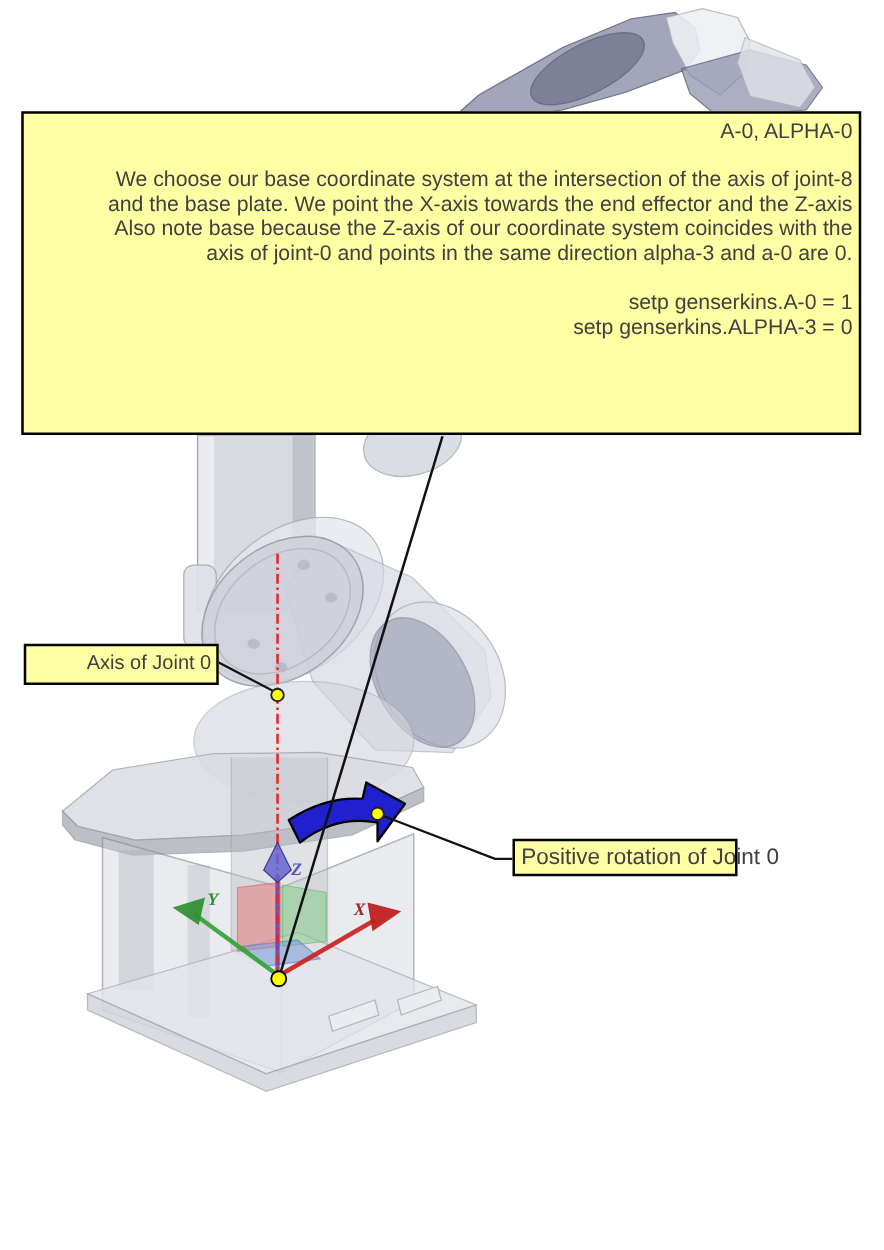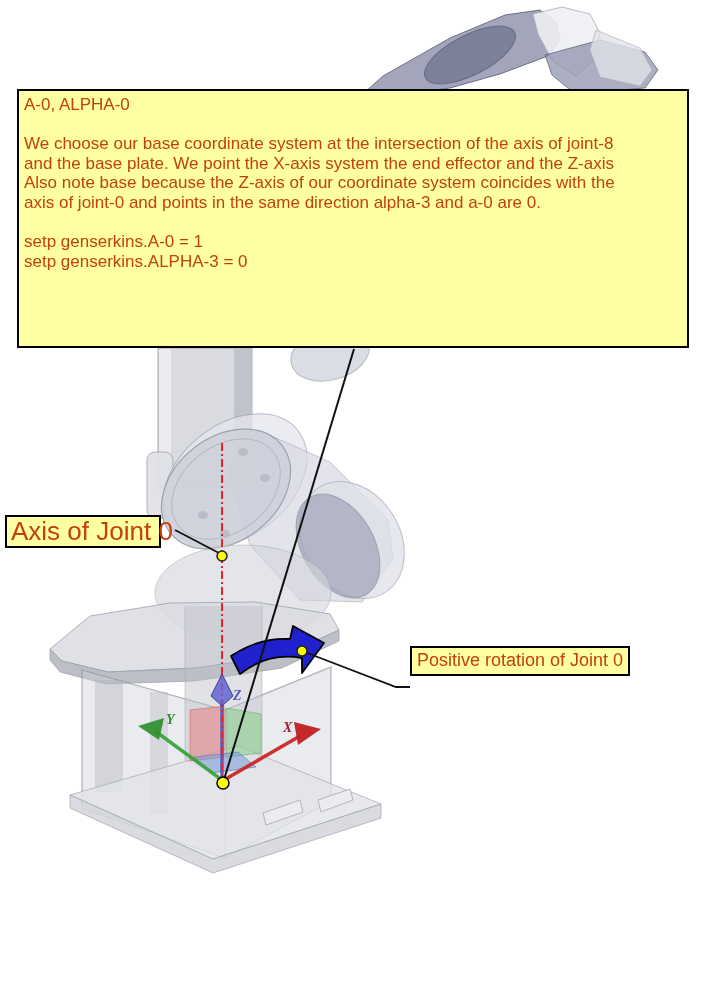--- a/index.html
+++ b/index.html
@@ -5,34 +5,34 @@
   html,body { margin:0; padding:0; background:#ffffff; }
   .stage {
     position:relative; width:707px; height:1000px;
     background:#ffffff; overflow:hidden;
     font-family:"Liberation Sans", sans-serif;
   }
   .stage svg { position:absolute; left:0; top:0; }
 
   .callout-box {
     position:absolute; box-sizing:border-box;
-    background:#FFFFA3; border:2px solid #000000; color:#c2410c;
+    background:#FFFFA3; border:2px solid #000000; color:#404040;text-align:right;
   }
   .info-box {
     left:17px; top:89px; width:672px; height:259px;
     padding:4px 5px; font-size:17px; line-height:19.6px;
   }
   .info-box .line { min-height:19.6px; white-space:pre; }
 
   .axis-label {
-    left:5px; top:515px; width:156px; height:33px;
-    font-size:26px; line-height:28px; padding:0 4px; white-space:nowrap;
+    left:19px; top:515px; width:156px; height:33px;
+    font-size:16px; line-height:28px; padding:0 4px; white-space:nowrap;
   }
   .rotation-label {
-    left:410px; top:646px; width:220px; height:30px;
+    left:410px; top:671px; width:180px; height:30px;
     font-size:18px; line-height:25px; padding:0 5px; white-space:nowrap;
   }
 
   .axis-letter { font-family:"Liberation Serif", serif; font-style:italic; font-weight:bold; }
 </style>
 </head>
 <body>
 
 <div class="stage">
 
@@ -110,21 +110,21 @@
 
     <circle cx="222" cy="556" r="5" fill="#FFFF00" stroke="#222222" stroke-width="1.5"></circle>
     <circle cx="302" cy="651" r="5" fill="#FFFF00" stroke="#222222" stroke-width="1.5"></circle>
     <circle cx="223" cy="783" r="6" fill="#FFFF00" stroke="#000000" stroke-width="1.5"></circle>
   </svg>
 
   <div class="callout-box info-box">
     <div class="line">A-0, ALPHA-0</div>
     <div class="line"></div>
     <div class="line">We choose our base coordinate system at the intersection of the axis of joint-8</div>
-    <div class="line">and the base plate. We point the X-axis system the end effector and the Z-axis</div>
+    <div class="line">and the base plate. We point the X-axis towards the end effector and the Z-axis</div>
     <div class="line">Also note base because the Z-axis of our coordinate system coincides with the</div>
     <div class="line">axis of joint-0 and points in the same direction alpha-3 and a-0 are 0.</div>
     <div class="line"></div>
     <div class="line">setp genserkins.A-0 = 1</div>
     <div class="line">setp genserkins.ALPHA-3 = 0</div>
   </div>
 
   <div class="callout-box axis-label">Axis of Joint 0</div>
 
   <div class="callout-box rotation-label">Positive rotation of Joint 0</div>

